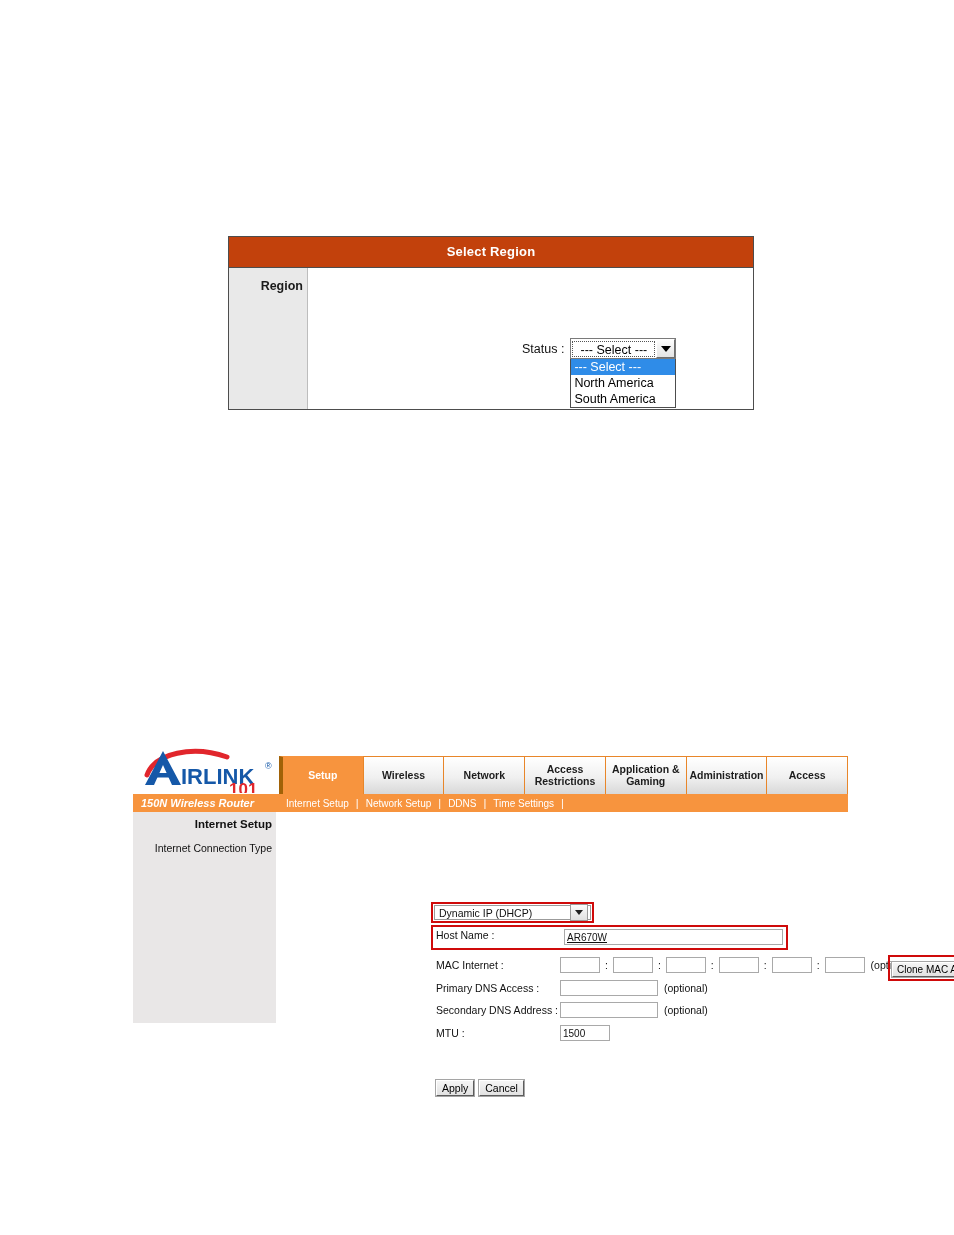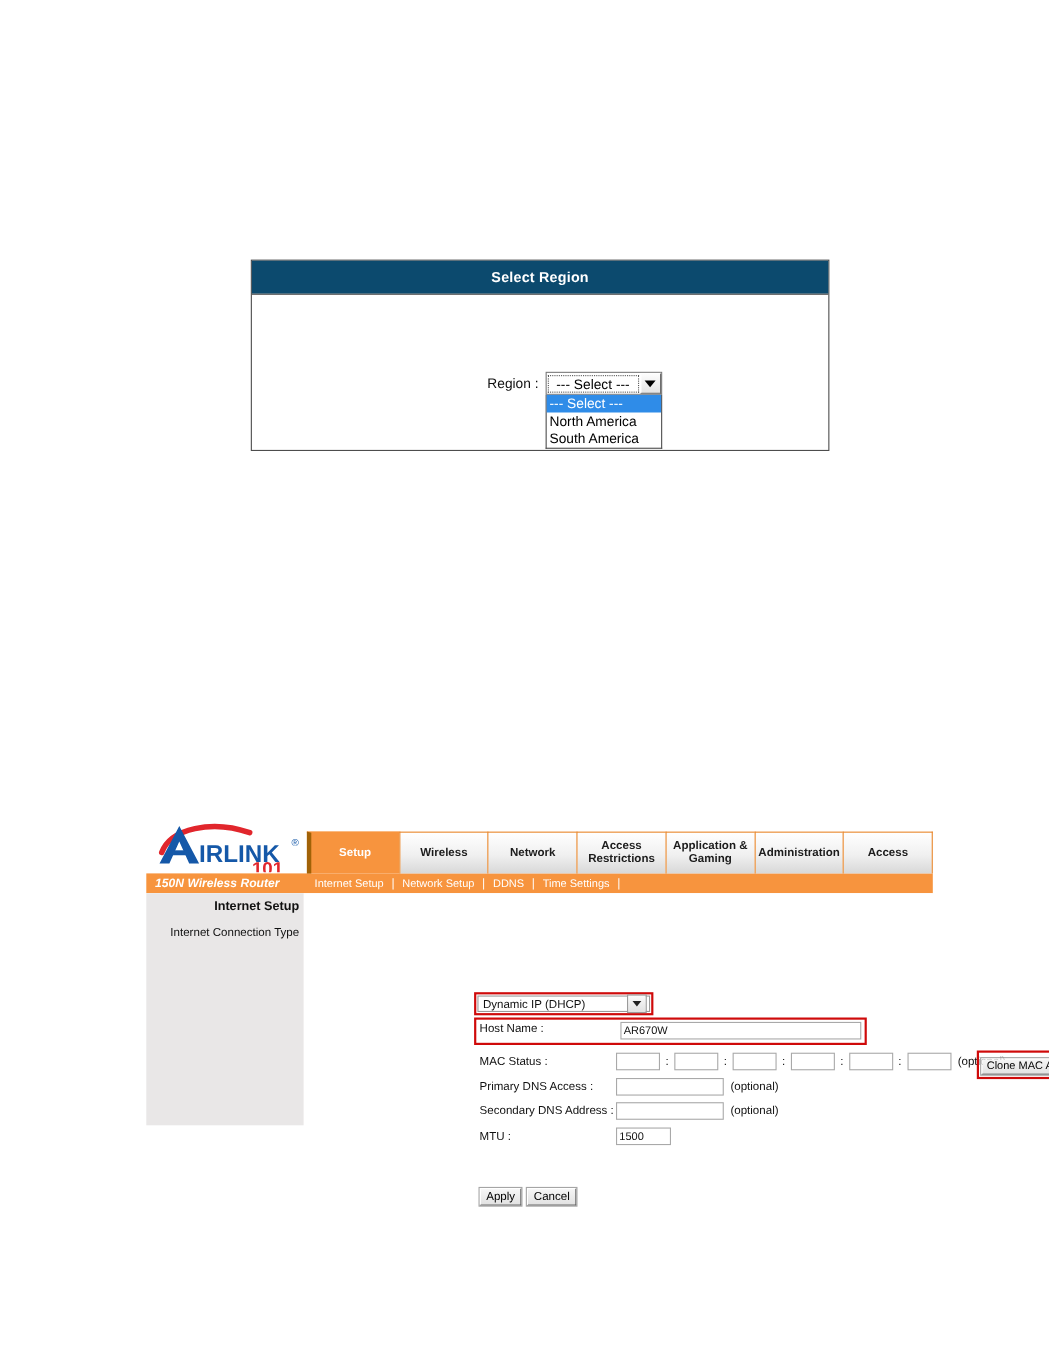--- a/index.html
+++ b/index.html
@@ -19,21 +19,21 @@
   #region-panel {
     position: absolute;
     left: 228px;
     top: 236px;
     width: 526px;
     border: 1px solid #4d4d4d;
     background: #ffffff;
     box-sizing: border-box;
   }
   #region-header {
-    background: #0c4a6e;
+    background: #c2410c;
     color: #ffffff;
     font-weight: bold;
     font-size: 13px;
     text-align: center;
     padding: 7px 0 8px 0;
     letter-spacing: 0.2px;
   }
   #region-body {
     display: flex;
     min-height: 141px;
@@ -352,21 +352,21 @@
     height: 16px;
     box-sizing: border-box;
     font-size: 10px;
     color: #111;
     padding: 0 2px;
     line-height: 16px;
     font-family: "Liberation Sans", sans-serif;
     overflow: hidden;
     white-space: nowrap;
   }
-  #hostname-input { flex: 1; }
+  #hostname-input { flex: 1; text-decoration: underline; }
 
   .form-row {
     position: absolute;
     left: 160px;
     display: flex;
     align-items: center;
   }
   .form-row .field-label { width: 124px; flex: 0 0 auto; }
   #mac-row { top: 145px; left: 160px; width: 700px; }
   #dns1-row { top: 168px; }
@@ -408,24 +408,27 @@
     gap: 5px;
   }
   #router-actions .btn95 { font-size: 10.5px; padding: 1px 5px; }
 </style>
 </head>
 <body>
 
 <div id="region-panel">
   <div id="region-header">Select Region</div>
   <div id="region-body">
+    <div id="region-left">
+      <span class="lbl">Region</span>
+    </div>
     <div id="region-right">
 
       <div class="region-row">
-        <span class="region-label">Region :</span>
+        <span class="region-label">Status :</span>
 
         <div class="select-wrap">
           <div class="select-box">
             <span class="select-text">--- Select ---</span>
             <span class="select-arrow-btn">
               <span class="arrow-down"></span>
             </span>
           </div>
 
           <div id="region-options">
@@ -510,21 +513,21 @@
             </span>
         </div>
       </div>
 
       <div id="hostname-box" class="hl-red">
         <span class="field-label">Host Name :</span>
         <span class="text-input" id="hostname-input">AR670W</span>
       </div>
 
       <div class="form-row" id="mac-row">
-        <span class="field-label">MAC Status :</span>
+        <span class="field-label">MAC Internet :</span>
         <span class="text-input mac-octet"></span>
         <span class="mac-colon">:</span>
         <span class="text-input mac-octet"></span>
         <span class="mac-colon">:</span>
         <span class="text-input mac-octet"></span>
         <span class="mac-colon">:</span>
         <span class="text-input mac-octet"></span>
         <span class="mac-colon">:</span>
         <span class="text-input mac-octet"></span>
         <span class="mac-colon">:</span>

